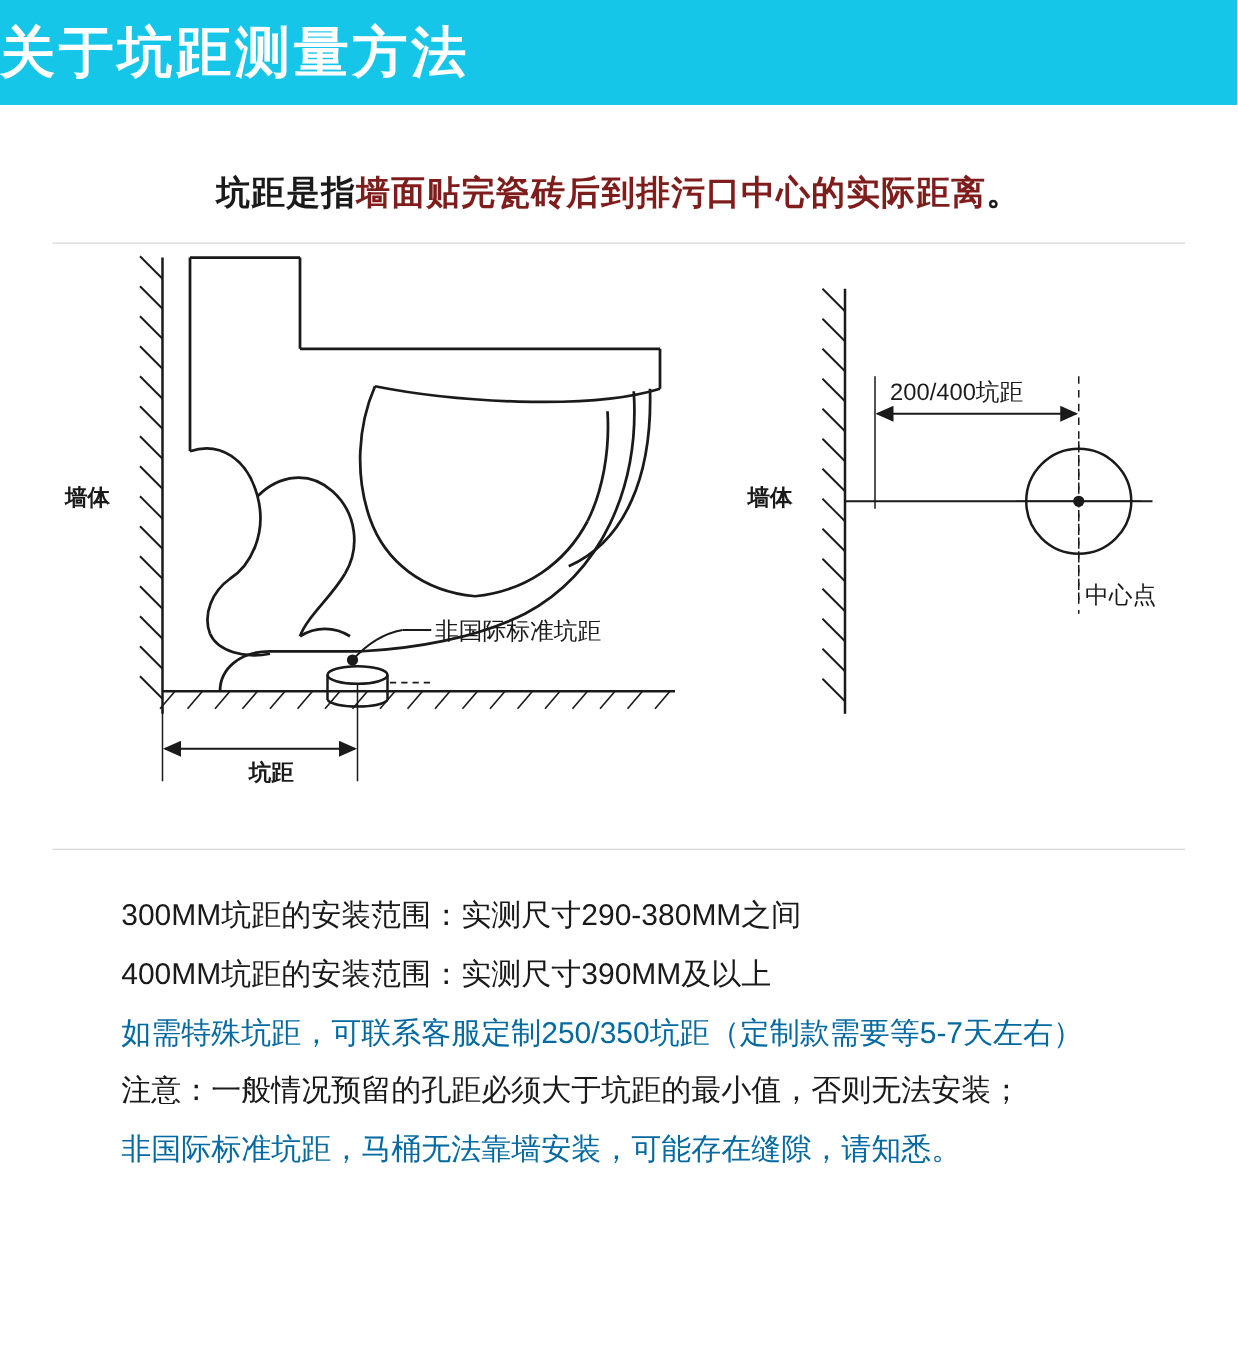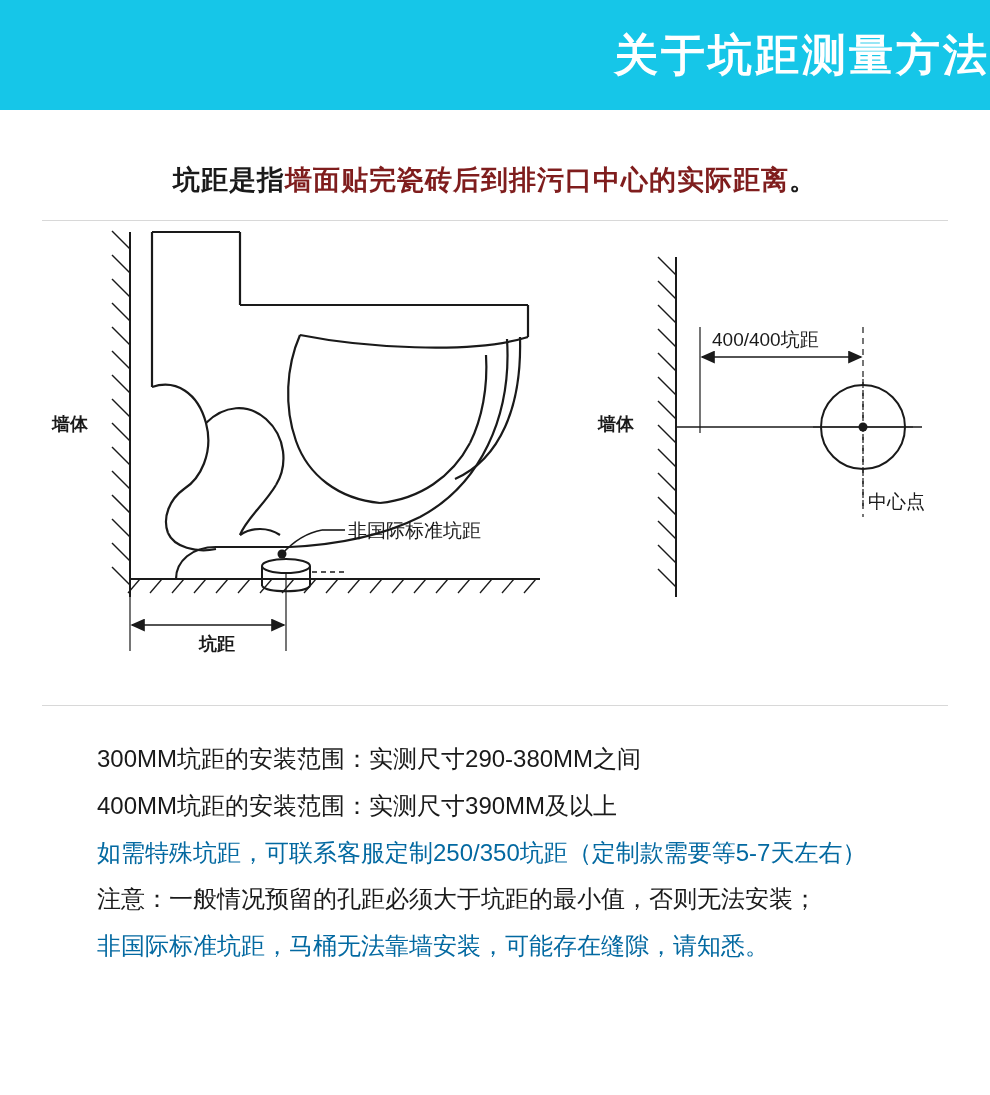--- a/index.html
+++ b/index.html
@@ -12,25 +12,25 @@
     height: 1095px;
     font-family: "Liberation Sans", sans-serif;
     color: #1a1a1a;
     position: relative;
     overflow: hidden;
   }
 
   
   .banner {
     width: 990px;
-    height: 110px;
+    height: 84px;
     background: #16c6e8;
     display: flex;
     align-items: center;
-    justify-content: flex-end;
+    justify-content: flex-start;
   }
   .banner-title {
     color: #ffffff;
     font-size: 44px;
     font-weight: bold;
     letter-spacing: 3px;
   }
 
   
   .definition-wrap {
@@ -248,21 +248,21 @@
 
       <line x1="863" y1="152" x2="863" y2="280" stroke="#1a1a1a" stroke-width="1.2" stroke-dasharray="6,5"></line>
     </g>
   </svg>
 
   <div class="diag-label" style="left:52px; top:185px;">墙体</div>
   <div class="diag-label small" style="left:348px; top:291px;">非国际标准坑距</div>
   <div class="diag-label" style="left:199px; top:405px;">坑距</div>
 
   <div class="diag-label" style="left:598px; top:185px;">墙体</div>
-  <div class="diag-label small" style="left:712px; top:100px;">400/400坑距</div>
+  <div class="diag-label small" style="left:712px; top:100px;">200/400坑距</div>
   <div class="diag-label small" style="left:868px; top:262px;">中心点</div>
 </div>
 
 <div class="notes">
   <div class="note-line">300MM坑距的安装范围：实测尺寸290-380MM之间</div>
   <div class="note-line">400MM坑距的安装范围：实测尺寸390MM及以上</div>
   <div class="note-line cyan">如需特殊坑距，可联系客服定制250/350坑距（定制款需要等5-7天左右）</div>
   <div class="note-line">注意：一般情况预留的孔距必须大于坑距的最小值，否则无法安装；</div>
   <div class="note-line cyan">非国际标准坑距，马桶无法靠墙安装，可能存在缝隙，请知悉。</div>
 </div>

